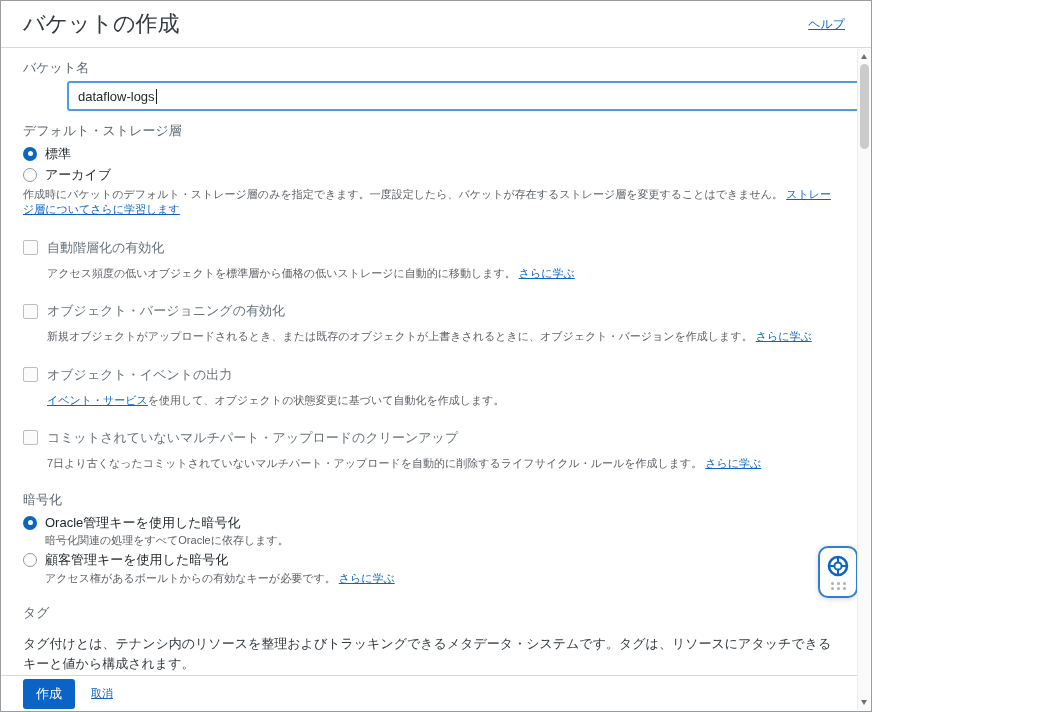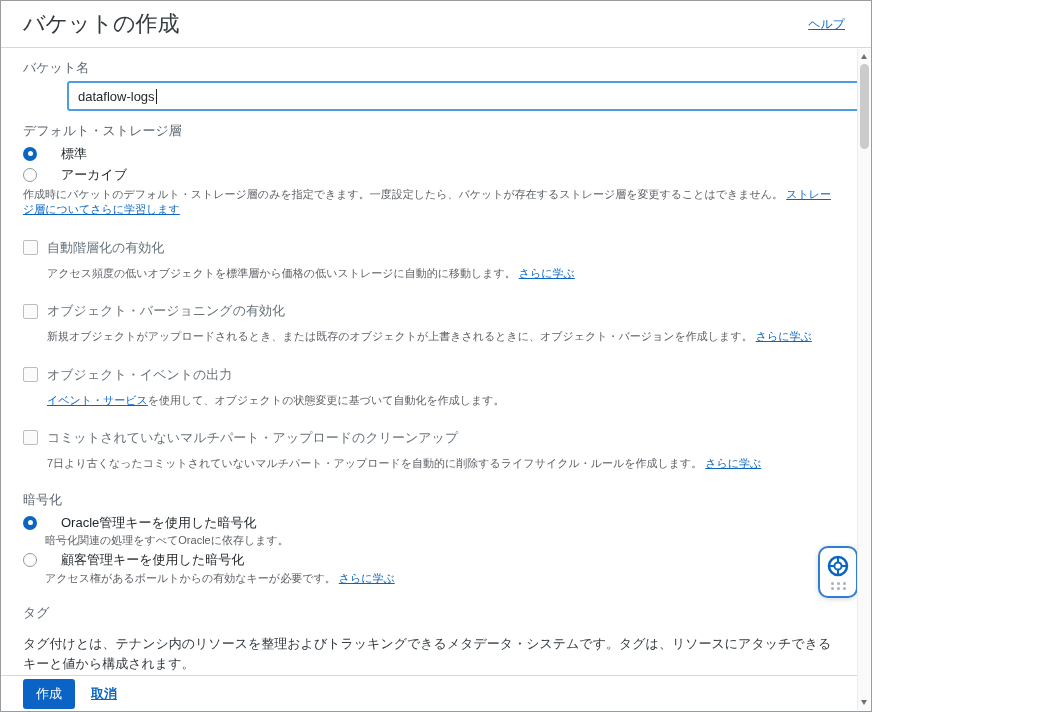--- a/index.html
+++ b/index.html
@@ -40,21 +40,21 @@
     width: 100%; height: 30px;
     border: 1px solid #a9b0b6; border-radius: 3px;
     padding: 0 9px;
     display: flex; align-items: center;
     font-size: 13px; color: #24292d; background: #fff;
     cursor: text;
   }
   .text-input.focused { border: 2px solid #4d9de0; margin-left: 44px; }
   .caret { display: inline-block; width: 1px; height: 15px; background: #222; margin-left: 1px; }
   .section { margin-top: 11px; }
-  .radio-row { display: flex; align-items: center; gap: 24px; height: 19px; margin-top: 2px; cursor: pointer; }
+  .radio-row { display: flex; align-items: center; gap: 8px; height: 19px; margin-top: 2px; cursor: pointer; }
   .radio {
     width: 14px; height: 14px; border-radius: 50%;
     border: 1px solid #8f969b; background: #fff; flex: none; position: relative;
   }
   .radio.selected { border: none; background: #0b66c2; }
   .radio.selected::after {
     content: ""; position: absolute; width: 5px; height: 5px;
     background: #fff; border-radius: 50%; top: 4.5px; left: 4.5px;
   }
   .radio-label { color: #1d2327; font-size: 13px; }
@@ -83,21 +83,21 @@
   .footer {
     position: absolute; left: 0; right: 14px; bottom: 0; height: 36px;
     border-top: 1px solid #d8d8d8;
     display: flex; align-items: center; gap: 16px;
     padding: 0 22px; background: #fff;
   }
   .btn-primary {
     background: #0b64c5; color: #fff; border: none; border-radius: 3px;
     font-size: 13px; padding: 6px 13px; cursor: pointer; font-family: inherit;
   }
-  .footer .link { font-size: 13px; font-weight: bold; }
+  .footer .link { font-size: 11px; }
   
   .scrollbar {
     position: absolute; top: 48px; right: 1px; bottom: 1px; width: 13px;
     background: #fafafa; border-left: 1px solid #ececec;
   }
   .sb-btn {
     position: absolute; left: 0; width: 12px; height: 13px;
     display: flex; align-items: center; justify-content: center; cursor: pointer;
   }
   .sb-btn.up { top: 1px; }

